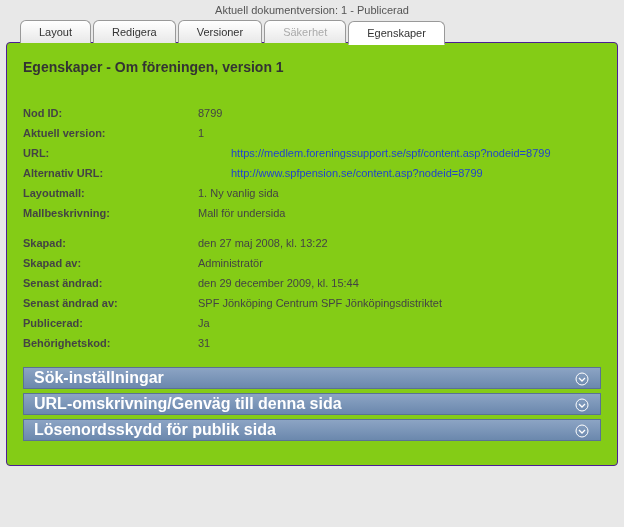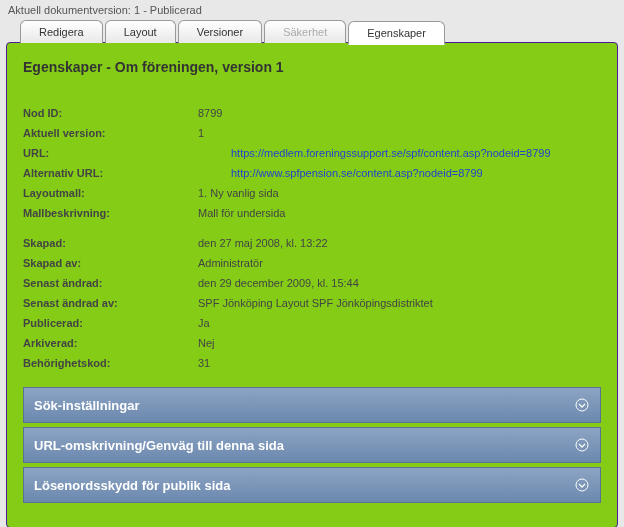--- a/index.html
+++ b/index.html
@@ -7,20 +7,21 @@
     font-family: Verdana, Arial, sans-serif;
     font-size: 11px;
     background: #e8e8e8;
     color: #333;
     width: 624px;
   }
   .status-bar {
     padding: 4px 8px;
     font-size: 11px;
     color: #555;
+    text-align: center;
   }
   .tab-strip {
     display: flex;
     padding-left: 20px;
     position: relative;
     z-index: 2;
   }
   .tab {
     padding: 5px 18px;
     border: 1px solid #999;
@@ -70,46 +71,46 @@
   .prop-table td.label { width: 175px; font-weight: bold; }
   .prop-table td.spacer { height: 10px; }
   a.link { color: #2244cc; text-decoration: none; padding-left: 33px; }
   .accordion {
     margin-top: 14px;
   }
   .acc-item {
     background: linear-gradient(#8ca4c4, #6b88ad);
     color: #fff;
     font-weight: bold;
-    font-size: 13px;
-    padding: 9px 10px;
+    font-size: 16px;
+    padding: 1px 10px;
     border: 1px solid #5a7294;
     margin-bottom: 4px;
     display: flex;
     justify-content: space-between;
-    align-items: center;
+    align-items: flex-end;
     cursor: pointer;
   }
   .acc-icon {
     width: 16px;
     height: 16px;
     display: inline-flex;
     align-items: center;
     justify-content: center;
   }
   .acc-icon svg { display: block; }
 </style>
 </head>
 <body>
 
 <div class="status-bar">Aktuell dokumentversion: 1 - Publicerad</div>
 
 <div class="tab-strip">
+  <div class="tab">Layout</div>
   <div class="tab">Redigera</div>
-  <div class="tab">Layout</div>
   <div class="tab">Versioner</div>
   <div class="tab disabled">Säkerhet</div>
   <div class="tab active">Egenskaper</div>
 </div>
 
 <div class="panel">
   <h2>Egenskaper - Om föreningen, version 1</h2>
 
   <table class="prop-table">
     <tbody>
@@ -147,29 +148,25 @@
     <tr>
       <td class="label">Skapad av:</td>
       <td>Administratör</td>
     </tr>
     <tr>
       <td class="label">Senast ändrad:</td>
       <td>den 29 december 2009, kl. 15:44</td>
     </tr>
     <tr>
       <td class="label">Senast ändrad av:</td>
-      <td>SPF Jönköping Layout SPF Jönköpingsdistriktet</td>
+      <td>SPF Jönköping Centrum SPF Jönköpingsdistriktet</td>
     </tr>
     <tr>
       <td class="label">Publicerad:</td>
       <td>Ja</td>
-    </tr>
-    <tr>
-      <td class="label">Arkiverad:</td>
-      <td>Nej</td>
     </tr>
     <tr>
       <td class="label">Behörighetskod:</td>
       <td>31</td>
     </tr>
   </tbody>
     </table>
 
   <div class="accordion">
     <div class="acc-item">

